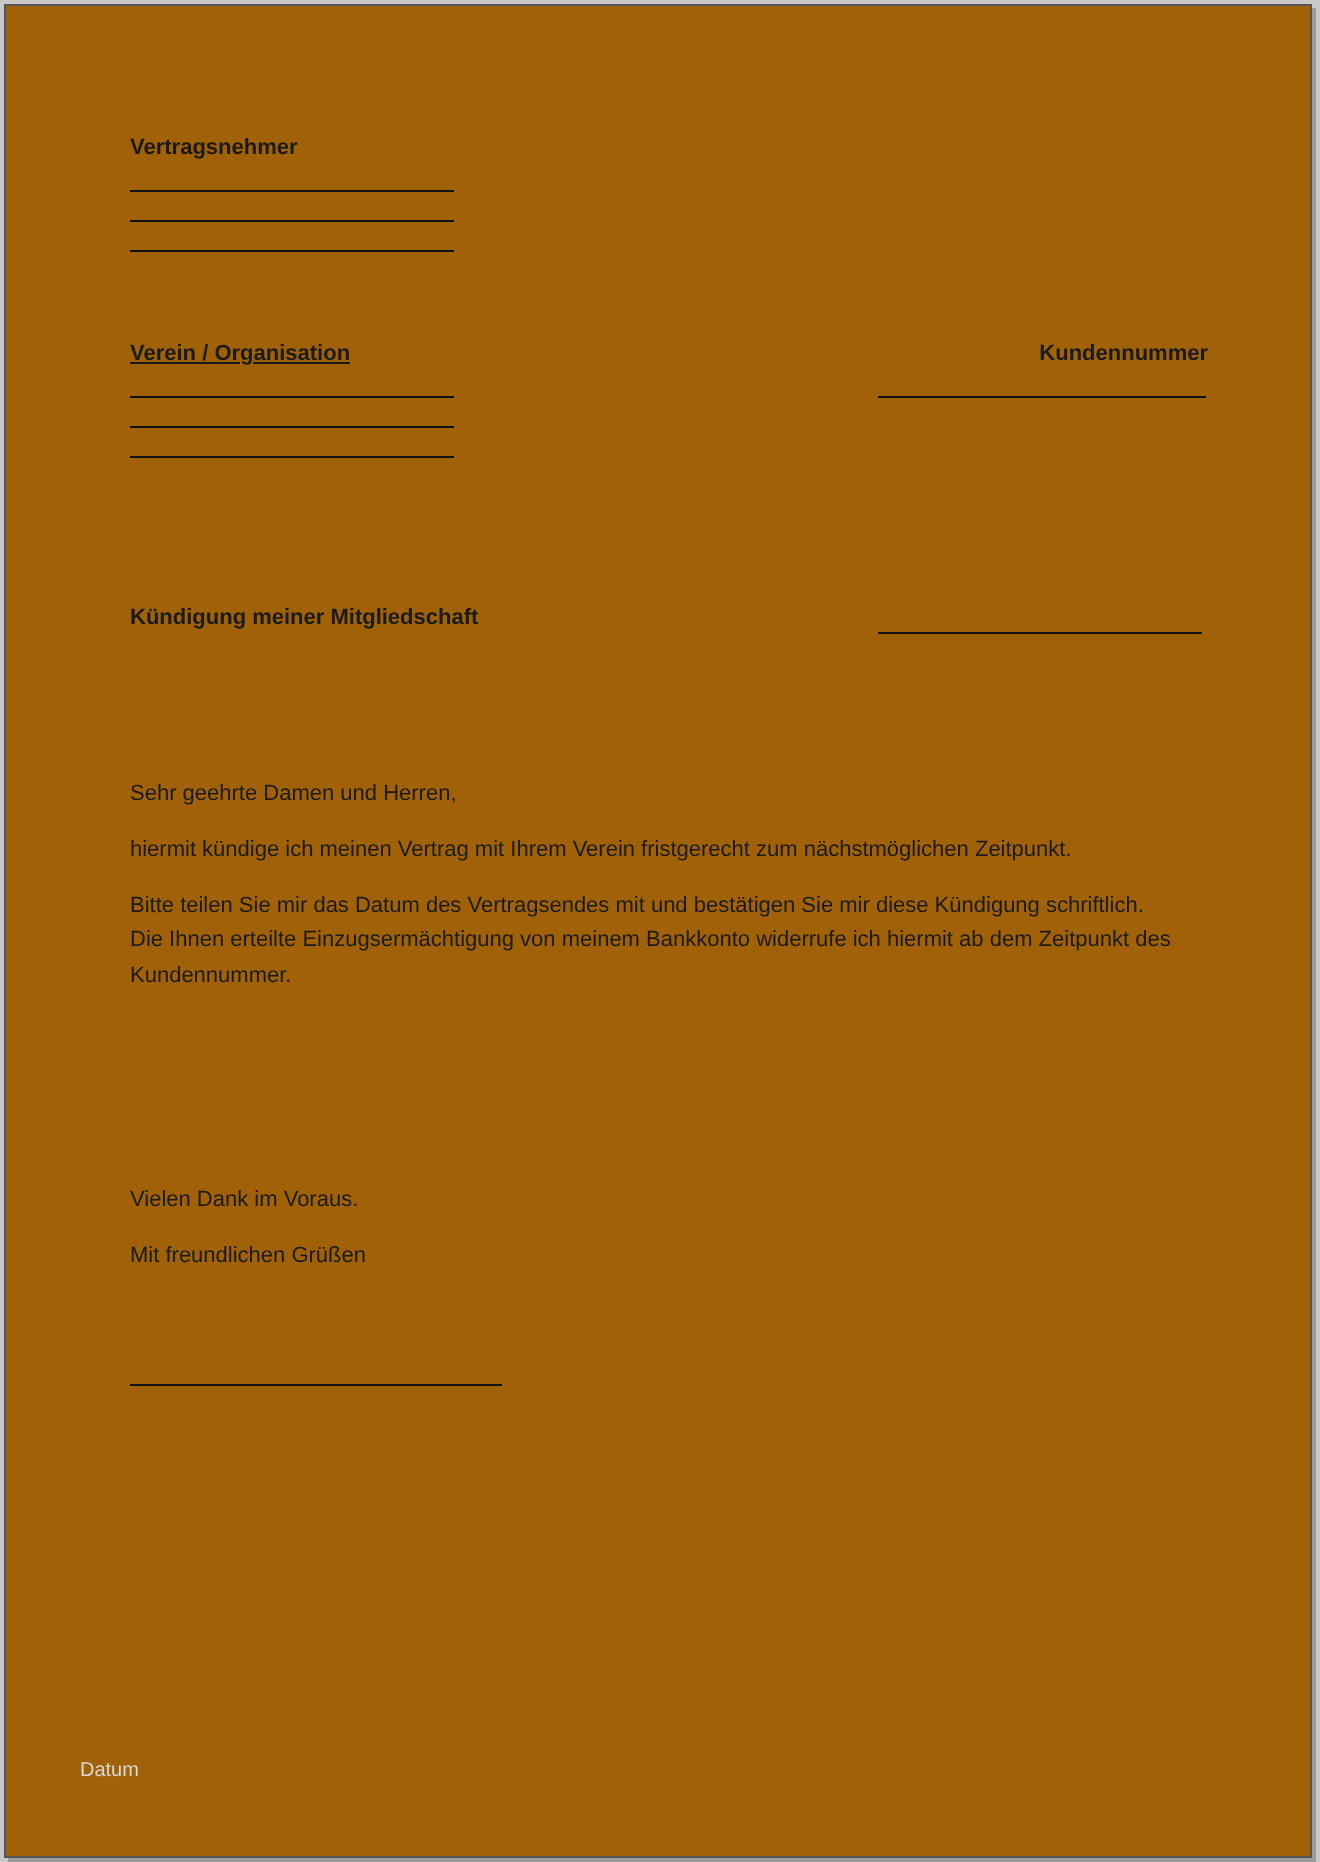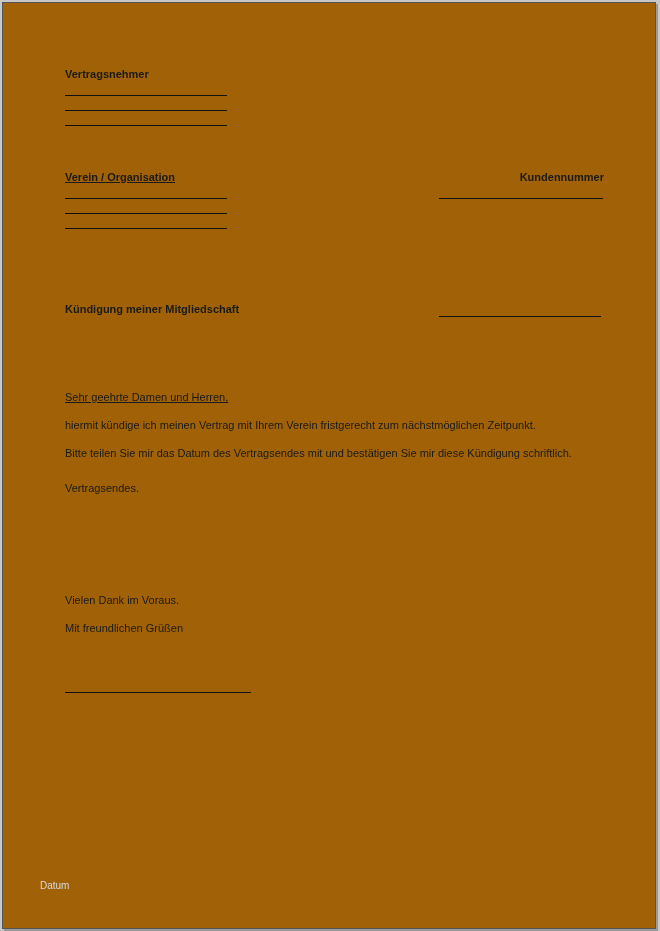--- a/index.html
+++ b/index.html
@@ -62,25 +62,26 @@
   <div class="line" style="left:62px; top:195px; width:162px;"></div>
   <div class="line" style="left:62px; top:210px; width:162px;"></div>
   <div class="line" style="left:62px; top:225px; width:162px;"></div>
 
   <div class="abs label-bold" style="right:51px; top:168px;">Kundennummer</div>
   <div class="line" style="left:436px; top:195px; width:164px;"></div>
 
   <div class="abs label-bold" style="left:62px; top:300px;">Kündigung meiner Mitgliedschaft</div>
   <div class="line" style="left:436px; top:313px; width:162px;"></div>
 
-  <div class="text" style="left:62px; top:385px;text-decoration:underline;">Sehr geehrte Damen und Herren,</div>
+  <div class="text" style="left:62px; top:385px;">Sehr geehrte Damen und Herren,</div>
   <div class="text" style="left:62px; top:413px;">hiermit kündige ich meinen Vertrag mit Ihrem Verein fristgerecht zum nächstmöglichen Zeitpunkt.</div>
 
   <div class="text" style="left:62px; top:441px;">Bitte teilen Sie mir das Datum des Vertragsendes mit und bestätigen Sie mir diese Kündigung schriftlich.</div>
-  <div class="text" style="left:62px; top:476px;">Vertragsendes.</div>
+  <div class="text" style="left:62px; top:458px;">Die Ihnen erteilte Einzugsermächtigung von meinem Bankkonto widerrufe ich hiermit ab dem Zeitpunkt des</div>
+  <div class="text" style="left:62px; top:476px;">Kundennummer.</div>
 
   <div class="text" style="left:62px; top:588px;">Vielen Dank im Voraus.</div>
   <div class="text" style="left:62px; top:616px;">Mit freundlichen Grüßen</div>
 
   <div class="line" style="left:62px; top:689px; width:186px;"></div>
 
   <div class="watermark" style="left:37px; top:877px;">Datum</div>
 </div>
 
 </body></html>

